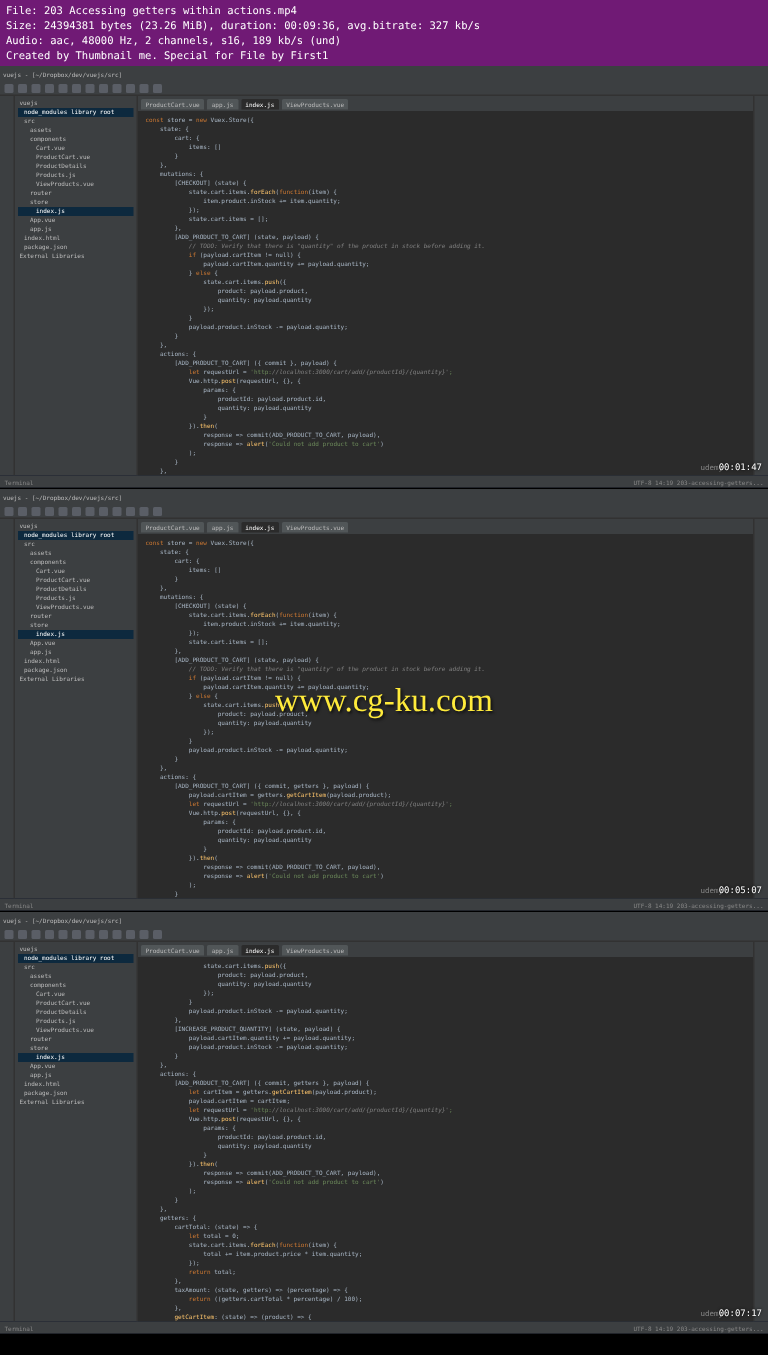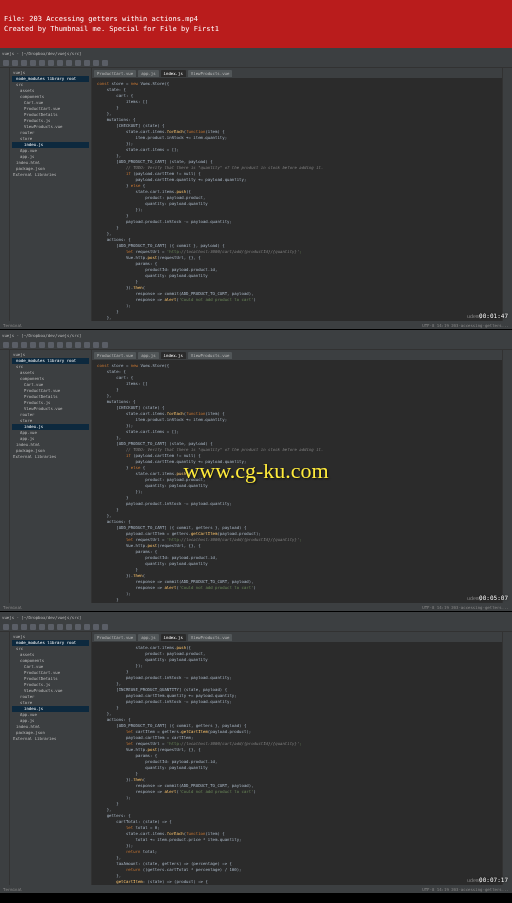--- a/index.html
+++ b/index.html
@@ -1,17 +1,17 @@
 <!DOCTYPE html>
 <html><head>
 <meta charset="utf-8">
 <style>
 *{margin:0;padding:0;box-sizing:border-box}
 body{width:512px;height:903px;background:#000;font-family:Menlo,Consolas,monospace;font-size:5px;color:#a9b7c6;overflow:hidden}
-.media-info{background:#b91c1c;color:#fff;padding:14px 4px;font-size:7px;line-height:10px}
+.media-info{background:#701a75;color:#fff;padding:2px 4px;font-size:7px;line-height:10px}
 .ide-panel{height:282px;background:#0f172a;display:flex;flex-direction:column;position:relative;border-bottom:1px solid #000}
 .titlebar{height:10px;background:#3c3f41;display:flex;align-items:center;padding:0 2px;font-size:4px;color:#bbb}
 .toolbar{height:10px;background:#3c3f41;border-bottom:1px solid #323232;display:flex;gap:3px;padding:0 3px;align-items:center}
 .tb-icon{width:6px;height:6px;background:#5a5e66;border-radius:1px}
 .main-area{flex:1;display:flex;overflow:hidden}
 .sidebar{width:82px;background:#3c3f41;border-right:1px solid #323232;padding:2px;overflow:hidden}
 .tree-item{padding:0 1px;font-size:4px;line-height:6px;color:#bbb;white-space:nowrap}
 .tree-item.hl{background:#0d293e;color:#fff}
 .i1{padding-left:4px}.i2{padding-left:8px}.i3{padding-left:12px}
 .editor-area{flex:1;display:flex;flex-direction:column;background:#2b2b2b}
@@ -29,20 +29,22 @@
 .timestamp{position:absolute;bottom:10px;right:4px;font-size:6px;color:#fff;text-shadow:0 0 2px #000}
 .udemy{position:absolute;bottom:10px;right:30px;font-size:5px;color:#888}
 .left-gutter{width:10px;background:#3c3f41;border-right:1px solid #323232}
 .right-gutter{width:10px;background:#3c3f41;border-left:1px solid #323232}
 </style>
 </head>
 <body>
 
 <div class="media-info">
   <div>File: 203 Accessing getters within actions.mp4</div>
+  <div>Size: 24394381 bytes (23.26 MiB), duration: 00:09:36, avg.bitrate: 327 kb/s</div>
+  <div>Audio: aac, 48000 Hz, 2 channels, s16, 189 kb/s (und)</div>
   <div>Created by Thumbnail me. Special for File by First1</div>
 </div>
 
 <div id="panels">
   <div class="ide-panel">
     <div class="titlebar">vuejs - [~/Dropbox/dev/vuejs/src]</div>
     <div class="toolbar">
       <div class="tb-icon"></div>
         <div class="tb-icon"></div>
         <div class="tb-icon"></div>

